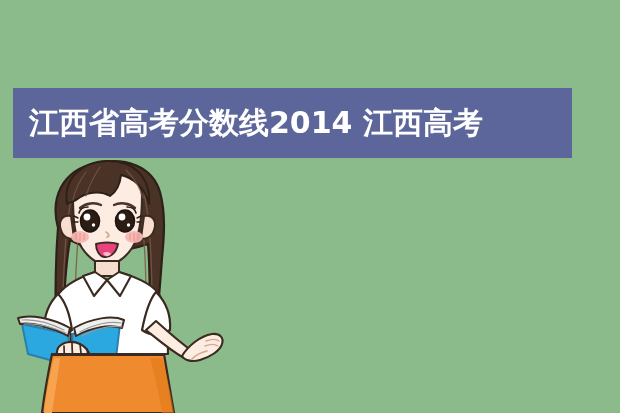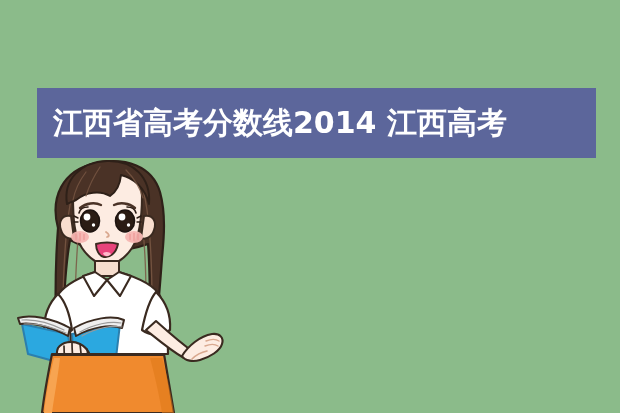--- a/index.html
+++ b/index.html
@@ -16,21 +16,21 @@
   #banner {
     position: relative;
     width: 620px;
     height: 413px;
     background: #8BBB8A;
     overflow: hidden;
   }
   
   #title-band {
     position: absolute;
-    left: 37px;
+    left: 13px;
     top: 88px;
     width: 559px;
     height: 70px;
     background: #5C669B;
     box-sizing: border-box;
     display: flex;
     align-items: center;
   }
   #title-text {
     color: #FFFFFF;

